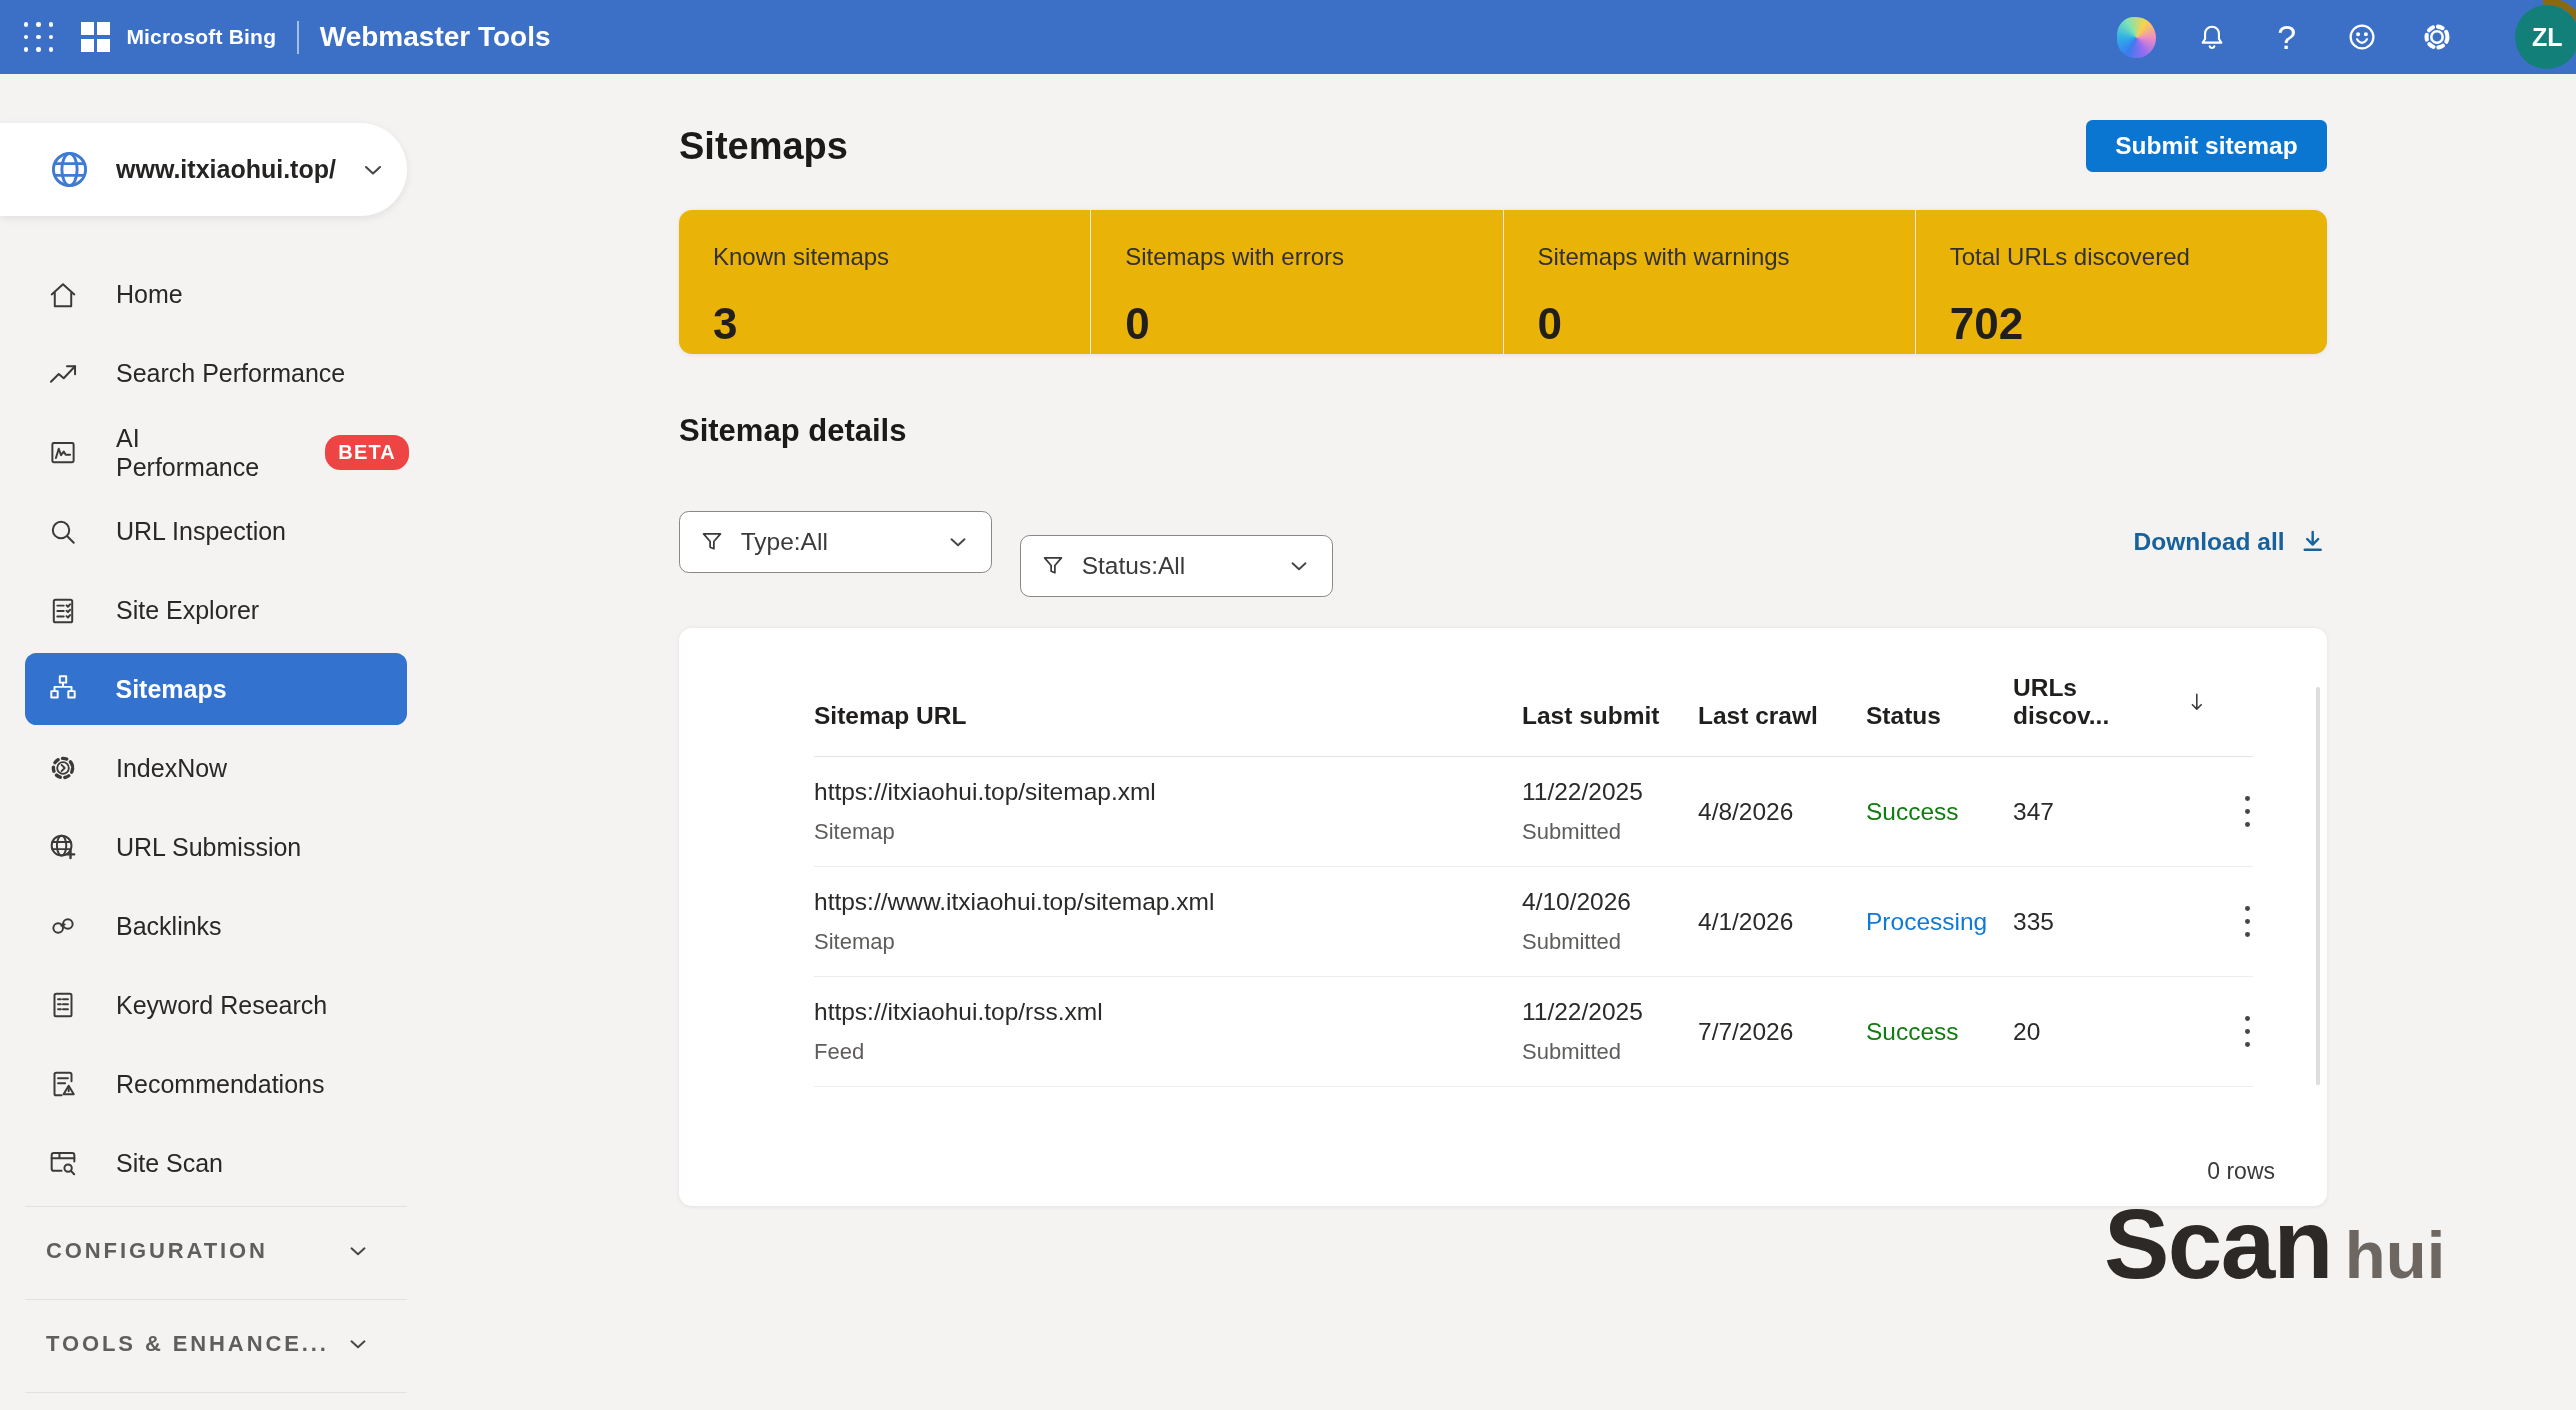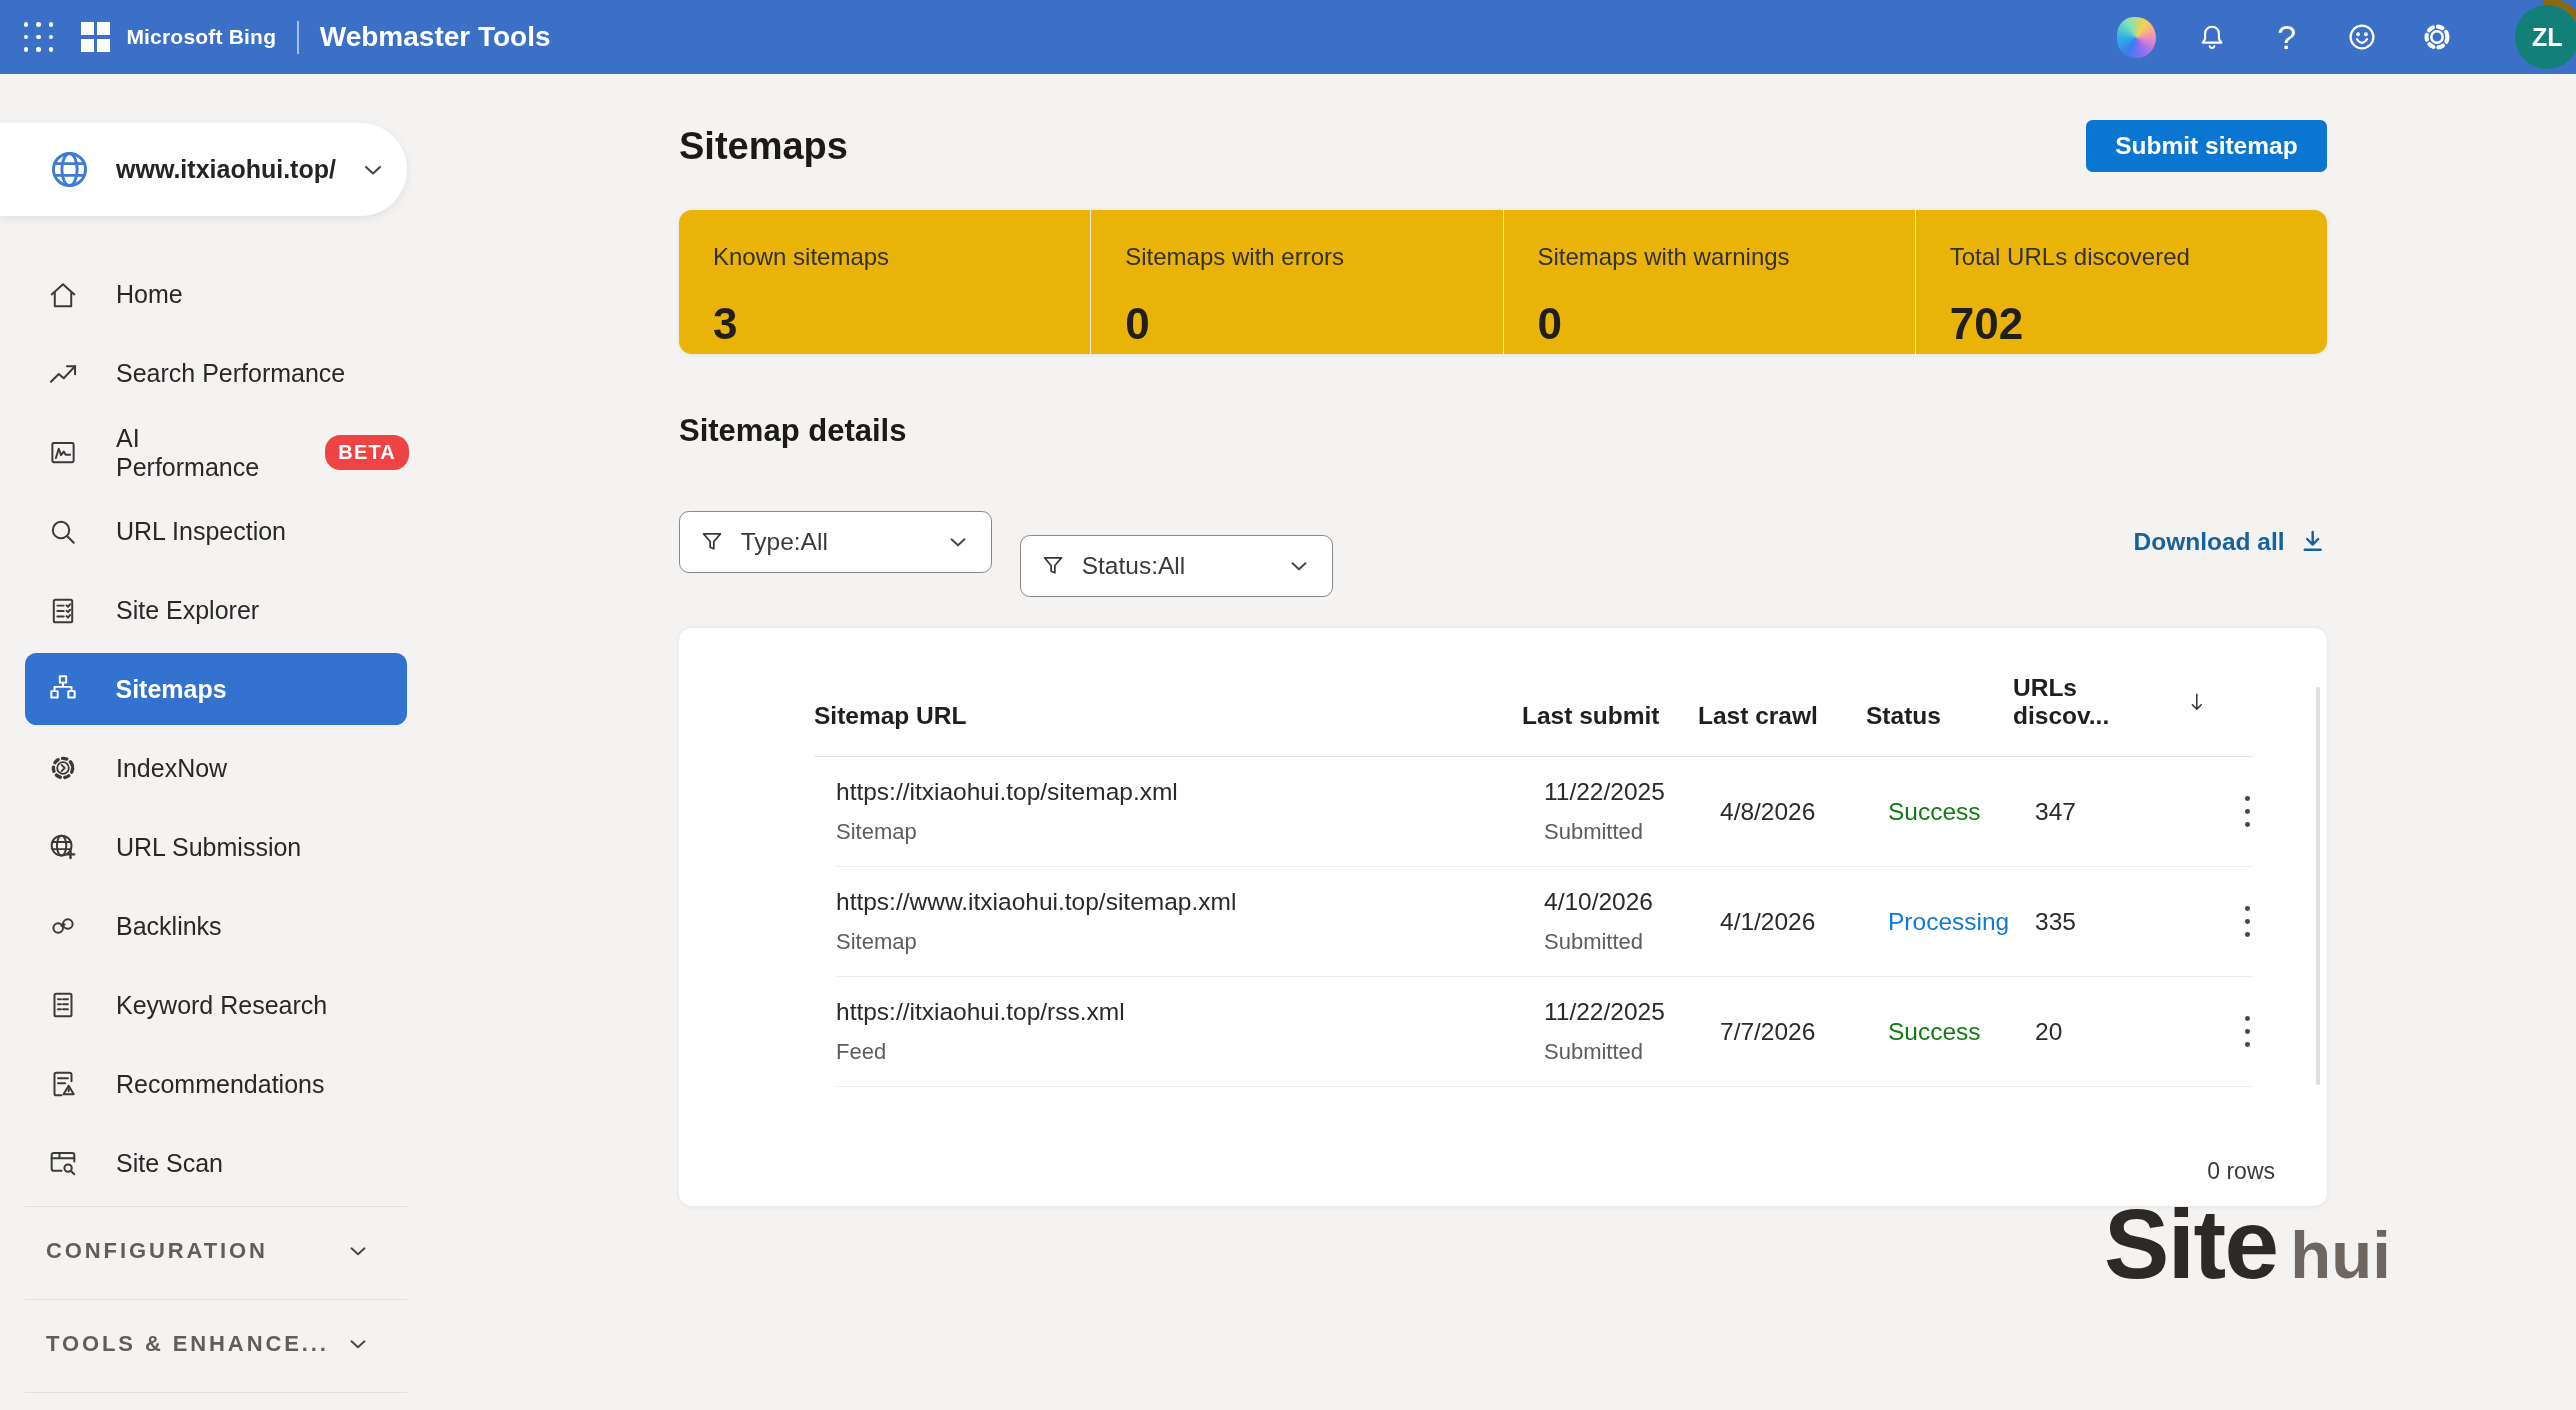--- a/index.html
+++ b/index.html
@@ -97,21 +97,21 @@
   .download svg { stroke:#17629c; fill:none; stroke-width:2; stroke-linecap:round; stroke-linejoin:round; }
 
   .table-card { margin-top:31px; background:#fff; border-radius:13px; height:578px;
     box-shadow:0 0.8px 4.1px rgba(0,0,0,.07); padding:0 74px 0 135px;
     display:flex; flex-direction:column; position:relative; }
   .thead, .trow { display:grid; grid-template-columns:708px 176px 168px 147px 196px 1fr; }
   .thead { align-items:end; height:129px; padding-bottom:26px; border-bottom:1.6px solid #e6e4e2;
     font-size:24.5px; font-weight:600; color:#201f1e; }
   .th-sort { display:flex; align-items:center; gap:11.5px; }
   .th-sort svg { stroke:#3b3a39; fill:none; stroke-width:1.6; stroke-linecap:round; stroke-linejoin:round; }
-  .trow { align-items:center; height:110px; border-bottom:1.6px solid #efedeb; font-size:24.5px; color:#2b2a29;margin-left:22px; }
+  .trow { align-items:center; height:110px; border-bottom:1.6px solid #efedeb; font-size:24.5px; color:#2b2a29; }
   .cell-2l { display:flex; flex-direction:column; gap:12.3px; }
   .sub { font-size:22px; color:#5f5d5b; }
   .status { font-weight:400; }
   .kebab { justify-self:end; display:flex; flex-direction:column; gap:8.2px; padding:8.2px 3.3px; cursor:pointer; }
   .kebab i { width:4.9px; height:4.9px; border-radius:50%; background:#484644; }
   .scroll-line { position:absolute; right:7.4px; top:59px; width:3.3px; height:398px;
     background:#e0dedc; border-radius:1.6px; }
   .tfoot { position:absolute; right:52px; bottom:21px; font-size:23px; color:#3b3a39; }
 
   .watermark { position:absolute; left:2104px; top:1188px; display:flex; align-items:baseline; }
@@ -485,16 +485,16 @@
         </div>
     </div>
 
     <div class="scroll-line"></div>
     <div class="tfoot">0 rows</div>
   </div>
 
 </div>
 
 <div class="watermark">
-  <span class="wm1">Site</span>
+  <span class="wm1">Scan</span>
   <span class="wm2">hui</span>
 </div>
 
 
 </body></html>

